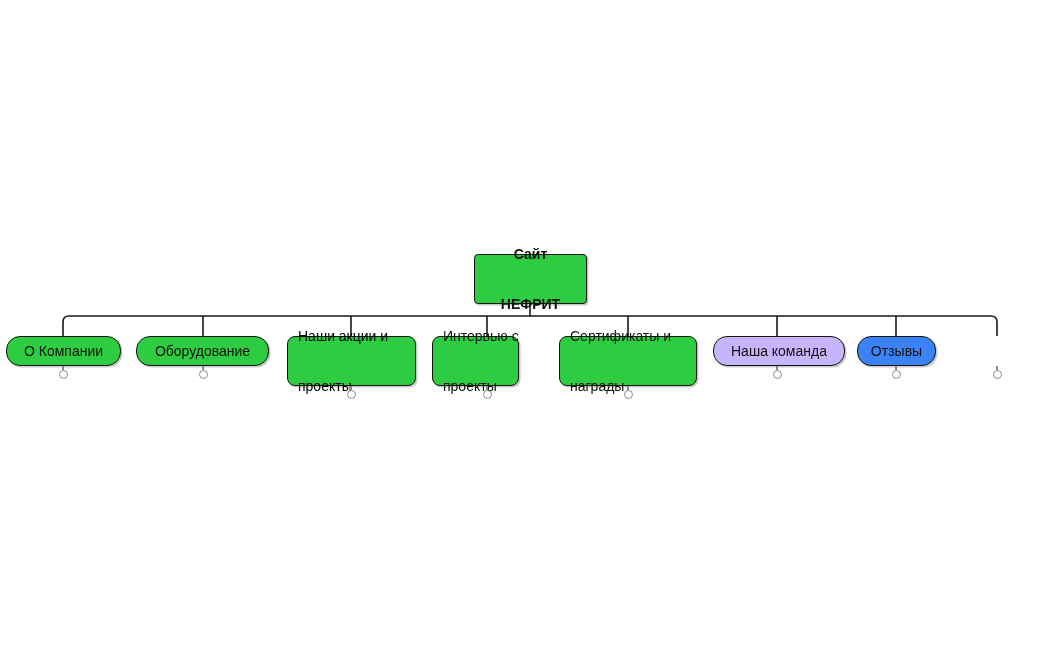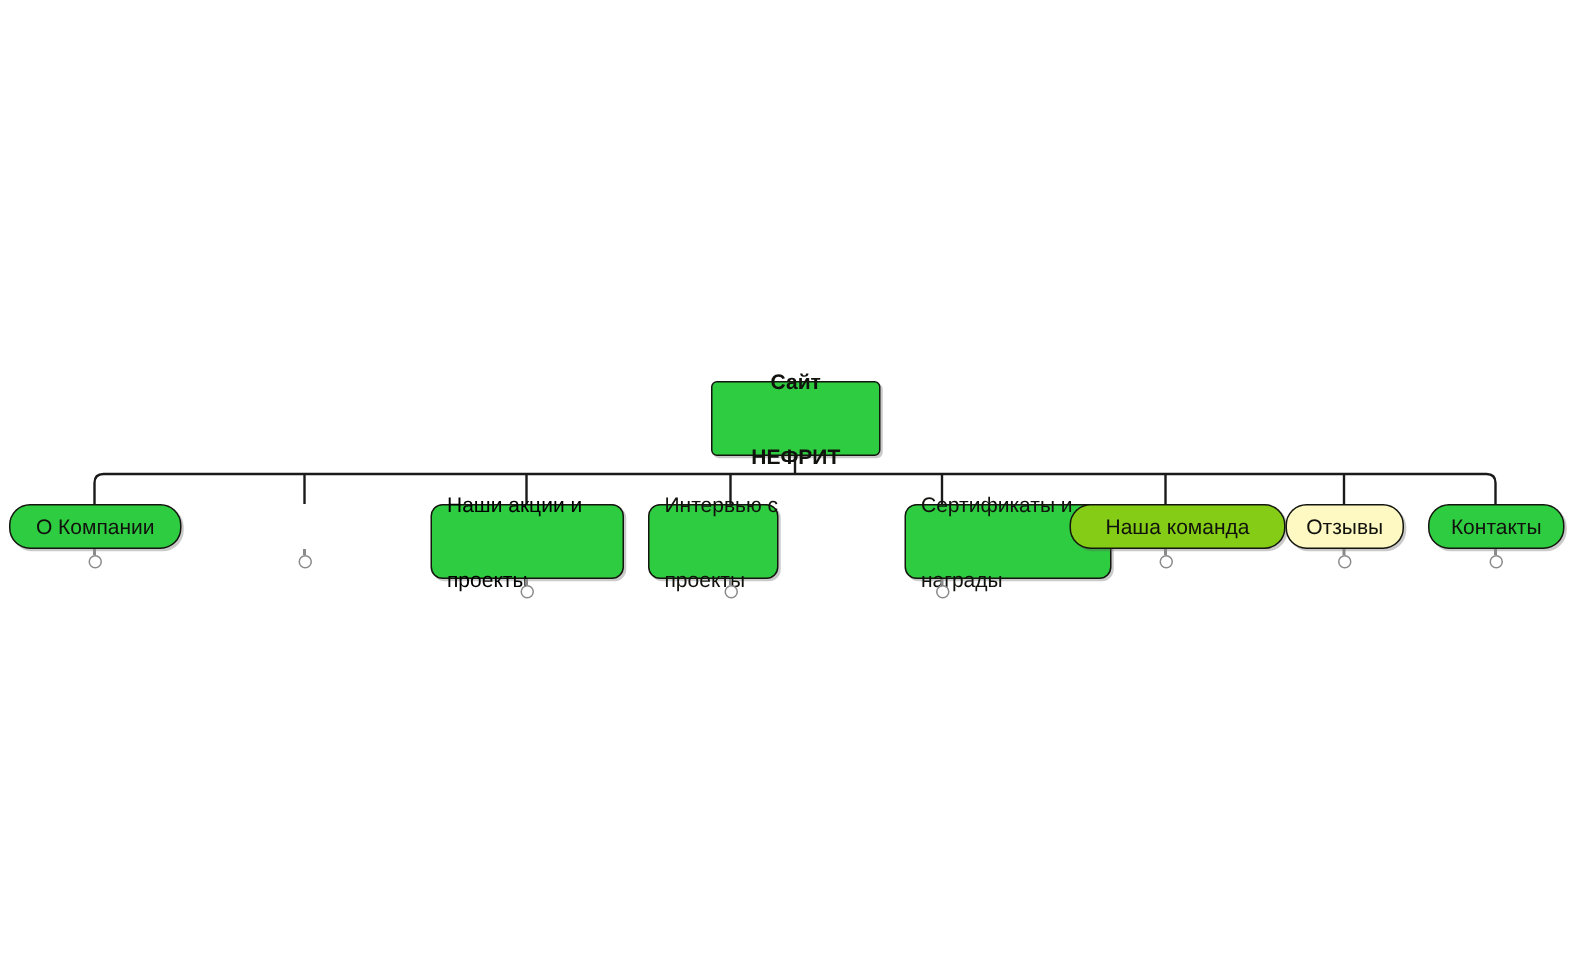--- a/index.html
+++ b/index.html
@@ -127,49 +127,49 @@
     <div class="node root" id="root-node" style="left: 474px; top: 254px; width: 113px; height: 50px; background: rgb(46, 204, 64); border-color: rgb(20, 21, 15); color: rgb(17, 18, 13);">
       <span class="node-line">Сайт</span>
       <span class="node-line">НЕФРИТ</span>
     </div>
 
   <div class="node child single" style="left: 6px; top: 336px; width: 115px; height: 30px; background: rgb(46, 204, 64); border-color: rgb(20, 21, 15); color: rgb(17, 18, 13);">
         <span class="node-line">О Компании</span>
       </div>
       <div class="handle-stem" style="left: 62.3px; top: 366px; background: rgb(138, 138, 138);"></div>
       <div class="handle" style="left: 58.5px; top: 370px; border-color: rgb(138, 138, 138);"></div>
+      <div class="node child single" style="left: 136px; top: 336px; width: 133px; height: 30px; background: rgb(46, 204, 64); border-color: rgb(20, 21, 15); color: rgb(17, 18, 13);">
+        <span class="node-line">Оборудование</span>
+      </div>
       <div class="handle-stem" style="left: 202.3px; top: 366px; background: rgb(138, 138, 138);"></div>
       <div class="handle" style="left: 198.5px; top: 370px; border-color: rgb(138, 138, 138);"></div>
       <div class="node child multi" style="left: 287px; top: 336px; width: 129px; height: 50px; background: rgb(46, 204, 64); border-color: rgb(20, 21, 15); color: #000000;">
         <span class="node-line">Наши акции и</span>
         <span class="node-line">проекты</span>
       </div>
       <div class="handle-stem" style="left: 350.3px; top: 386px; background: rgb(138, 138, 138);"></div>
       <div class="handle" style="left: 346.5px; top: 390px; border-color: rgb(138, 138, 138);"></div>
       <div class="node child multi" style="left: 432px; top: 336px; width: 87px; height: 50px; background: rgb(46, 204, 64); border-color: rgb(20, 21, 15); color: rgb(17, 18, 13);">
         <span class="node-line">Интервью с</span>
         <span class="node-line">проекты</span>
       </div>
       <div class="handle-stem" style="left: 486.3px; top: 386px; background: rgb(138, 138, 138);"></div>
       <div class="handle" style="left: 482.5px; top: 390px; border-color: rgb(138, 138, 138);"></div>
-      <div class="node child multi" style="left: 559px; top: 336px; width: 138px; height: 50px; background: rgb(46, 204, 64); border-color: rgb(20, 21, 15); color: rgb(17, 18, 13); margin-left: 44px;">
+      <div class="node child multi" style="left: 559px; top: 336px; width: 138px; height: 50px; background: rgb(46, 204, 64); border-color: rgb(20, 21, 15); color: rgb(17, 18, 13);">
         <span class="node-line">Сертификаты и</span>
         <span class="node-line">награды</span>
       </div>
       <div class="handle-stem" style="left: 627.3px; top: 386px; background: rgb(138, 138, 138);"></div>
       <div class="handle" style="left: 623.5px; top: 390px; border-color: rgb(138, 138, 138);"></div>
-      <div class="node child single" style="left: 713px; top: 336px; width: 144px; height: 30px; background: #84cc16; border-color: rgb(20, 21, 15); color: rgb(17, 18, 13);">
+      <div class="node child single" style="left: 713px; top: 336px; width: 132px; height: 30px; background: #c4b5fd; border-color: rgb(20, 21, 15); color: rgb(17, 18, 13);">
         <span class="node-line">Наша команда</span>
       </div>
       <div class="handle-stem" style="left: 776.3px; top: 366px; background: rgb(138, 138, 138);"></div>
       <div class="handle" style="left: 772.5px; top: 370px; border-color: rgb(138, 138, 138);"></div>
-      <div class="node child single" style="left: 857px; top: 336px; width: 79px; height: 30px; background: #fef9c3; border-color: rgb(20, 21, 15); color: rgb(17, 18, 13);">
+      <div class="node child single" style="left: 857px; top: 336px; width: 79px; height: 30px; background: #3b82f6; border-color: rgb(20, 21, 15); color: rgb(17, 18, 13);">
         <span class="node-line">Отзывы</span>
       </div>
       <div class="handle-stem" style="left: 895.3px; top: 366px; background: rgb(138, 138, 138);"></div>
       <div class="handle" style="left: 891.5px; top: 370px; border-color: rgb(138, 138, 138);"></div>
-      <div class="node child single" style="left: 952px; top: 336px; width: 91px; height: 30px; background: rgb(46, 204, 64); border-color: rgb(20, 21, 15); color: rgb(17, 18, 13);">
-        <span class="node-line">Контакты</span>
-      </div>
       <div class="handle-stem" style="left: 996.3px; top: 366px; background: rgb(138, 138, 138);"></div>
       <div class="handle" style="left: 992.5px; top: 370px; border-color: rgb(138, 138, 138);"></div>
     </div>
 </div>
 
 </body></html>

